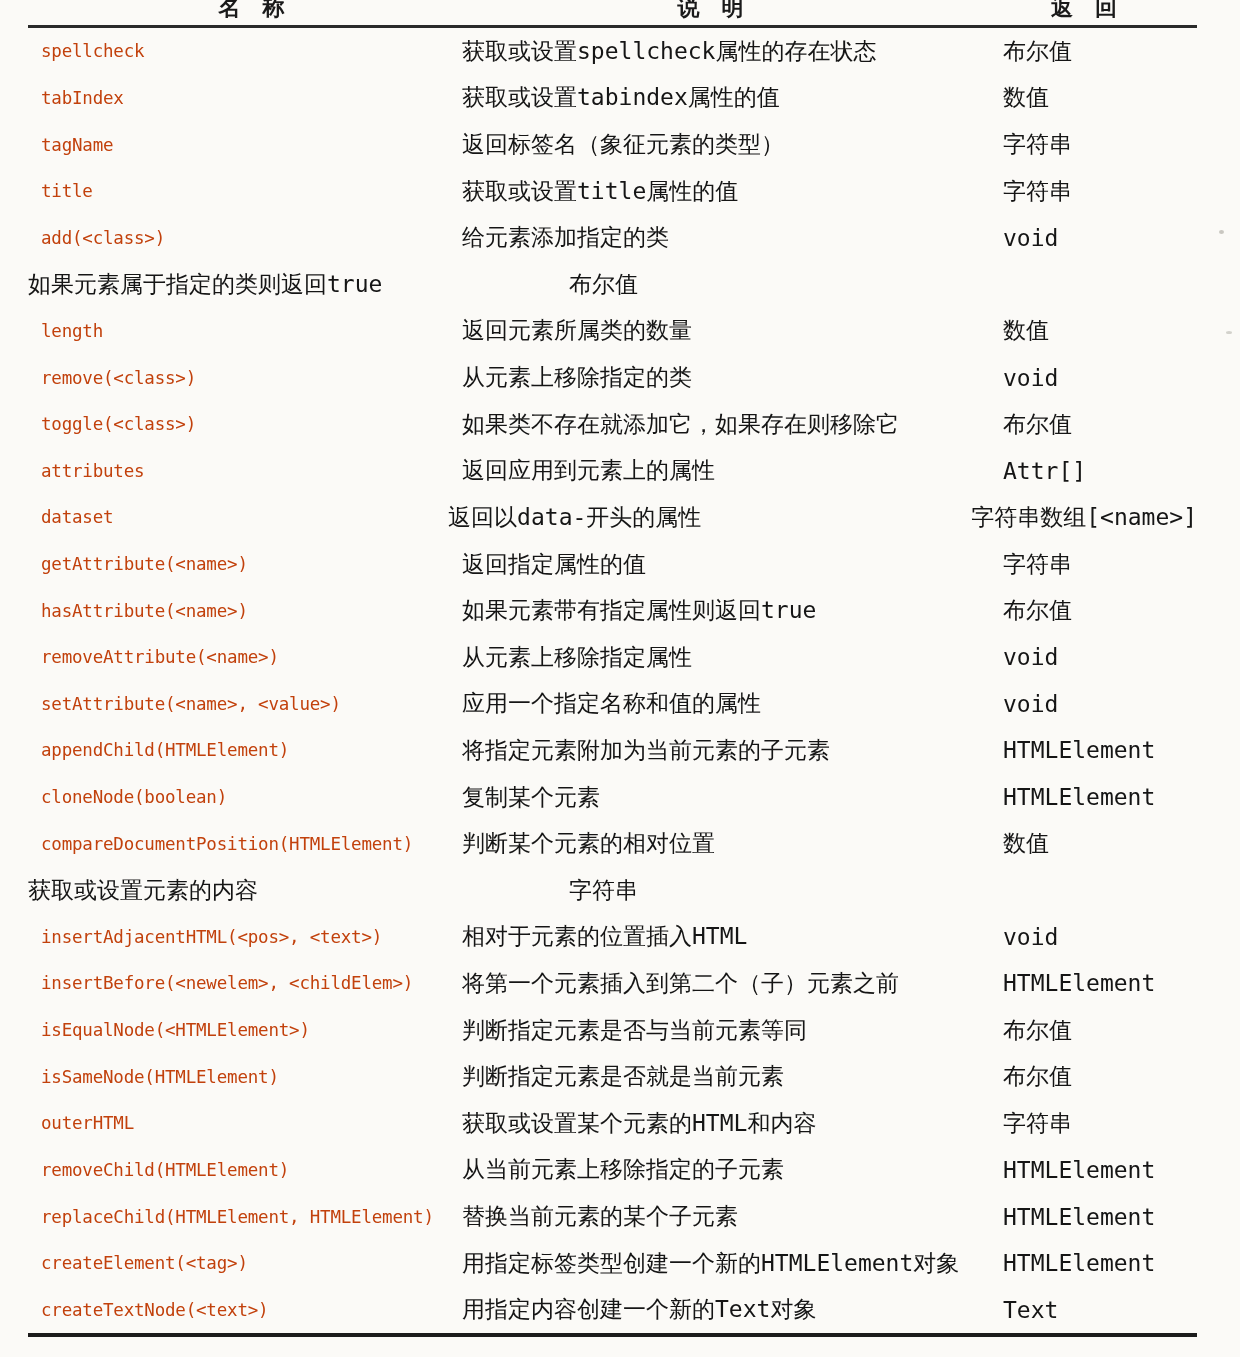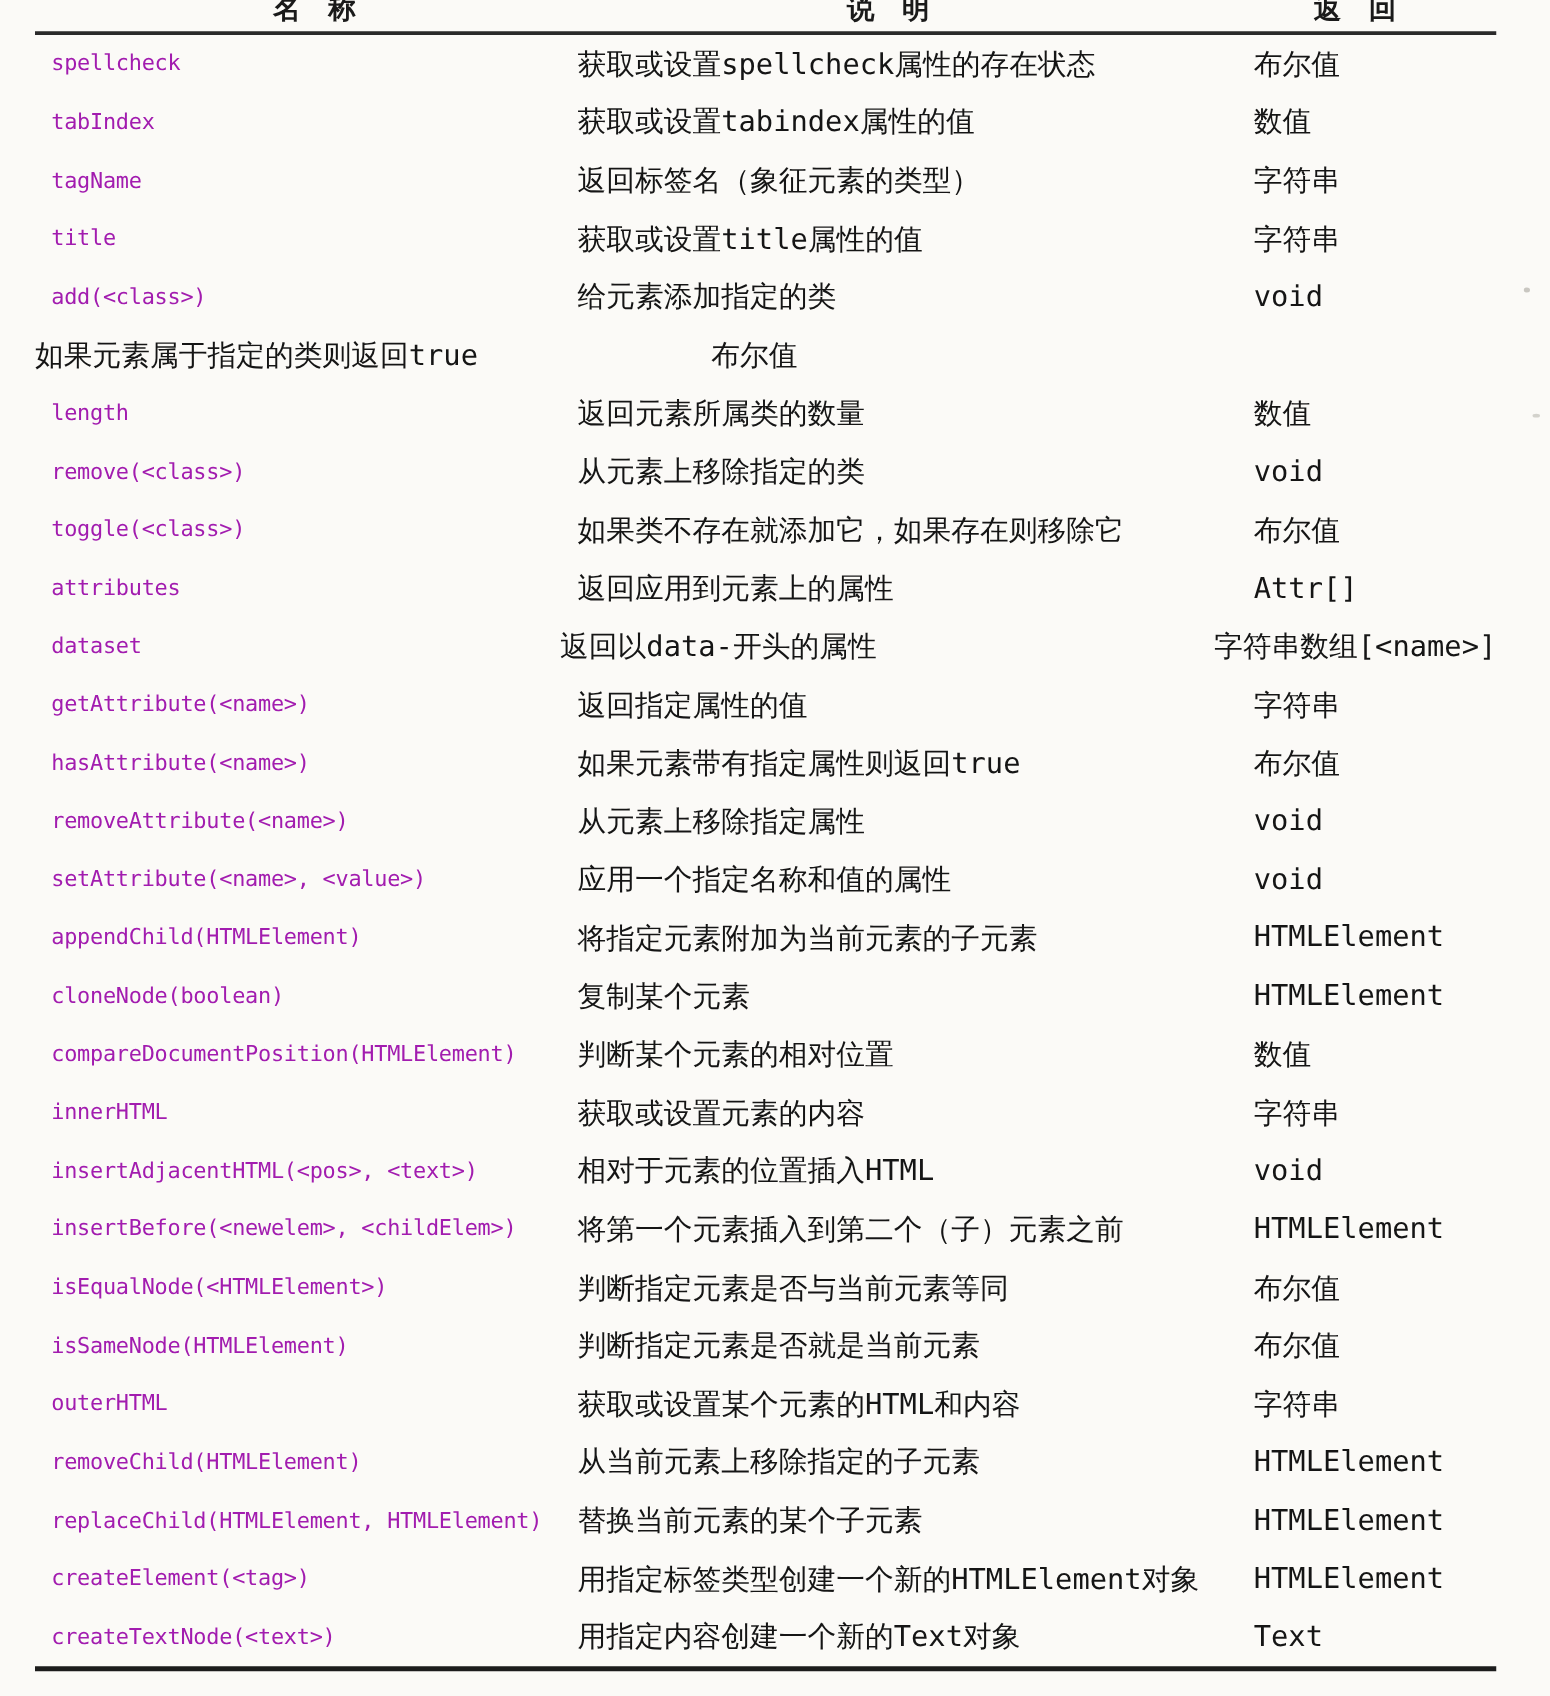--- a/index.html
+++ b/index.html
@@ -69,21 +69,21 @@
     width: 434px;
     padding-left: 13px;
     box-sizing: border-box;
   }
   .c2 { width: 541px; }
   .c3 { flex: 1; }
   .code {
     font-family: "DejaVu Sans Mono", "Liberation Mono", monospace;
     font-size: 17.5px;
     letter-spacing: -0.2px;
-    color: #a21caf;
+    color: #c2410c;
   }
   .mixed {
     font-family: "DejaVu Sans Mono", "Liberation Mono", monospace;
     font-size: 23px;
     color: #151515;
   }
   .speck {
     position: absolute;
     border-radius: 50%;
     background: #b3b0aa;
@@ -204,21 +204,20 @@
     <div class="cell c3 mixed">HTMLElement</div>
   </div>
 
   <div class="trow">
     <div class="cell c1 code">compareDocumentPosition(HTMLElement)</div>
     <div class="cell c2 mixed">判断某个元素的相对位置</div>
     <div class="cell c3 mixed">数值</div>
   </div>
 
   <div class="trow">
-    <div class="cell c1 code">innerHTML</div>
     <div class="cell c2 mixed">获取或设置元素的内容</div>
     <div class="cell c3 mixed">字符串</div>
   </div>
 
   <div class="trow">
     <div class="cell c1 code">insertAdjacentHTML(&lt;pos&gt;, &lt;text&gt;)</div>
     <div class="cell c2 mixed">相对于元素的位置插入HTML</div>
     <div class="cell c3 mixed">void</div>
   </div>
 

